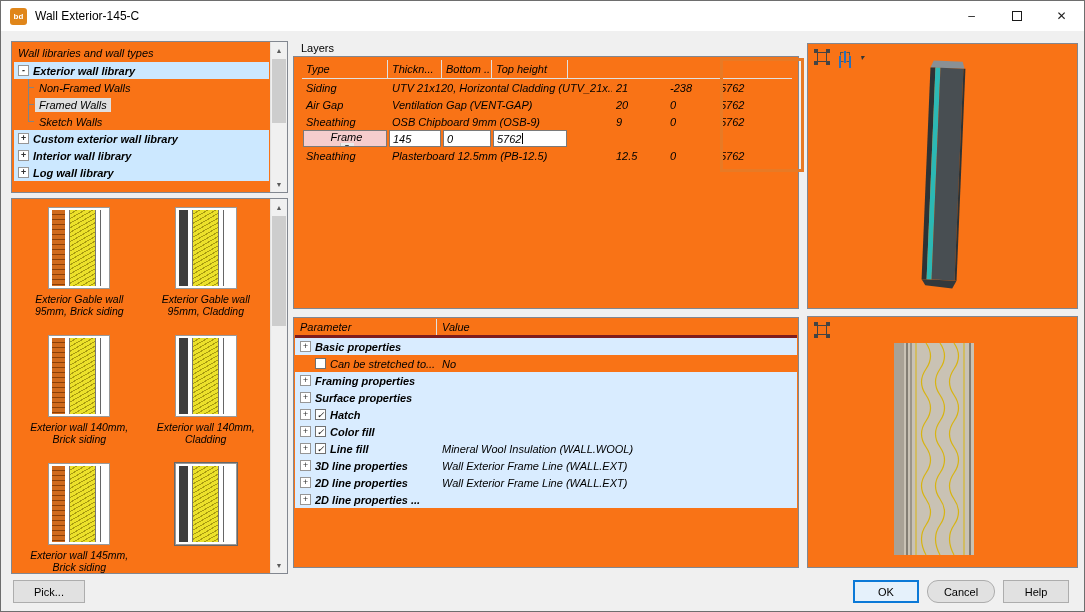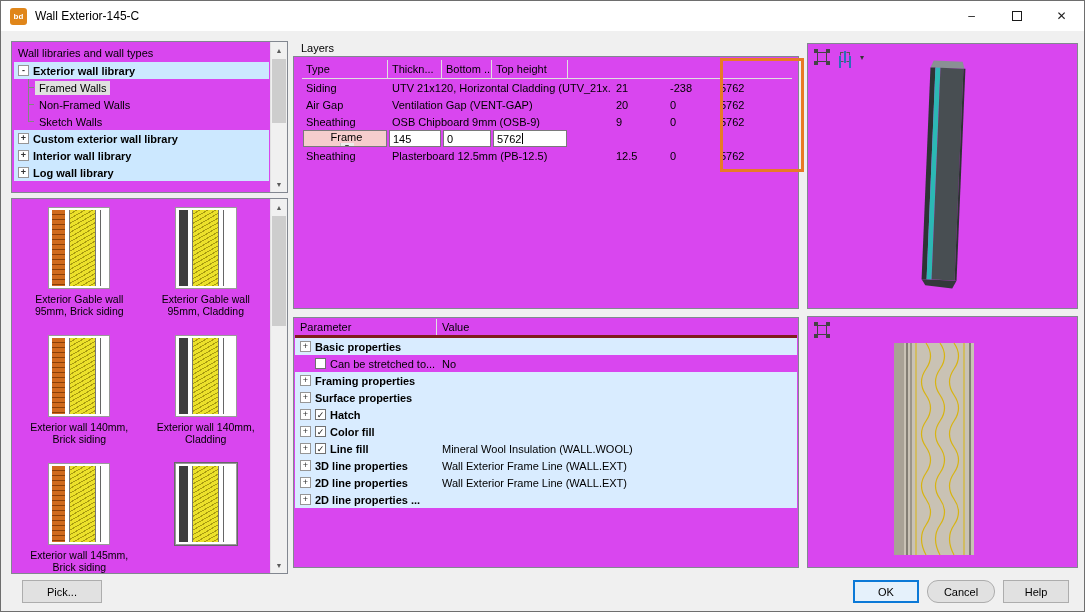--- a/index.html
+++ b/index.html
@@ -15,21 +15,21 @@
   
   .titlebar { position:absolute; top:0; left:0; right:0; height:30px; background:#ffffff; display:flex; align-items:center; }
   .app-icon { width:17px; height:17px; margin-left:9px; background:#e0861a; border-radius:3px; color:#fff;
               font-size:8px; font-weight:bold; display:flex; align-items:center; justify-content:center; }
   .title-text { margin-left:8px; font-size:12px; }
   .win-controls { margin-left:auto; display:flex; height:100%; }
   .win-btn { width:45px; height:100%; display:flex; align-items:center; justify-content:center; font-size:12px; color:#1a1a1a; }
   .max-glyph { width:10px; height:10px; border:1px solid #1a1a1a; }
 
   
-  .panel { position:absolute; background:#d946ef; border:1px solid #828790; }
+  .panel { position:absolute; background:#f97316; border:1px solid #828790;font-style:italic; }
 
   
   .vscroll { position:absolute; right:0; top:0; bottom:0; width:17px; background:#f0f0f0; border-left:1px solid #e2e2e2; }
   .vscroll .arr { height:16px; display:flex; align-items:center; justify-content:center; font-size:7px; color:#5a5a5a; }
   .vscroll .arr.down { position:absolute; bottom:0; left:0; right:0; }
   .vscroll .thumb { position:absolute; left:1px; right:1px; background:#cdcdcd; }
 
   
   .treebox { left:10px; top:40px; width:277px; height:152px; }
   .tree-content { position:absolute; left:2px; top:2px; right:18px; }
@@ -110,21 +110,21 @@
                         box-shadow:12px 0 #444, 0 12px #444, 12px 12px #444; }
   .ticon-move::before { content:""; position:absolute; inset:3px; border:1px dashed #555; }
   .ticon-move::after { content:""; position:absolute; left:7px; top:2px; width:2px; height:12px; background:#2a6fbb;
                         box-shadow:-5px 5px 0 0 #2a6fbb, 5px 5px 0 0 #2a6fbb; }
   .ddglyph { font-size:8px; color:#333; }
   .preview-svg { position:absolute; left:0; top:0; }
 
   
   .btn { position:absolute; top:579px; height:23px; background:#e1e1e1; border:1px solid #adadad;
          display:flex; align-items:center; justify-content:center; font-size:11px; }
-  #btn-pick { left:21px; width:80px; }
+  #btn-pick { left:12px; width:72px; }
   #btn-ok { left:852px; width:66px; border:2px solid #0b79d7; background:#e5f1fb; }
   #btn-cancel { left:926px; width:68px;border-radius:11px; }
   #btn-help { left:1002px; width:66px; }
 </style>
 </head>
 <body>
 
 <div id="dlg">
 
   <div class="titlebar">
@@ -139,27 +139,27 @@
     </div>
   </div>
 
   <div class="panel treebox">
     <div class="tree-content">
       <div class="tree-header">Wall libraries and wall types</div>
       <div class="tree-row lib">
         <span class="expander">-</span>
         <span>Exterior wall library</span>
       </div>
+      <div class="tree-row child">
+        <span class="conn"></span>
+        <span class="child-label">Non-Framed Walls</span>
+      </div>
       <div class="tree-row child sel-inactive">
         <span class="conn"></span>
         <span class="child-label">Framed Walls</span>
-      </div>
-      <div class="tree-row child">
-        <span class="conn"></span>
-        <span class="child-label">Non-Framed Walls</span>
       </div>
       <div class="tree-row child">
         <span class="conn last"></span>
         <span class="child-label">Sketch Walls</span>
       </div>
       <div class="tree-row lib">
         <span class="expander">+</span>
         <span>Custom exterior wall library</span>
       </div>
       <div class="tree-row lib">

